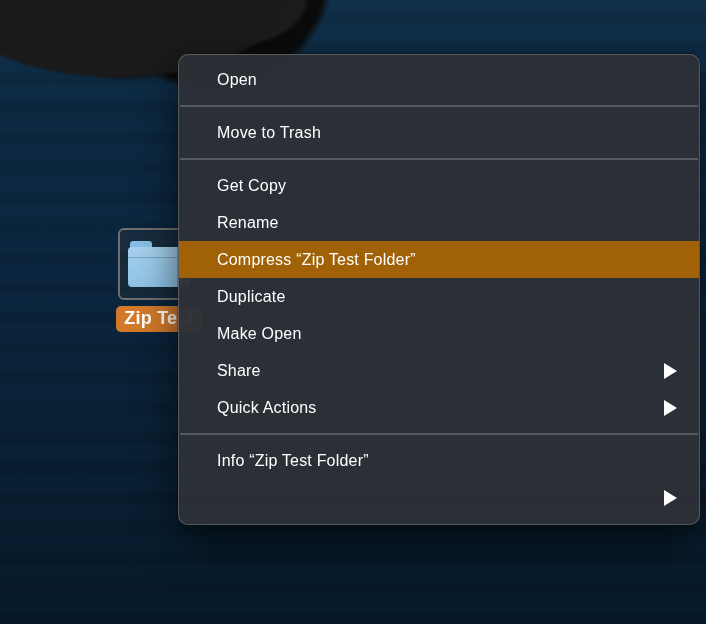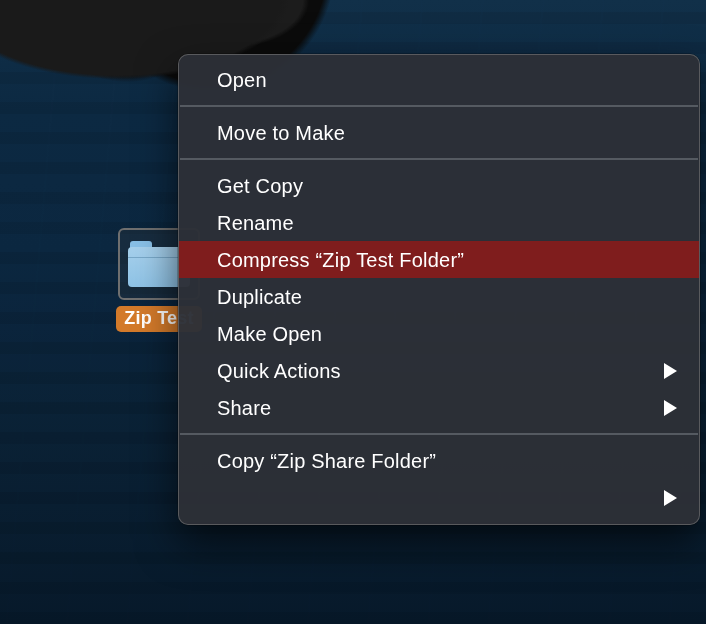--- a/index.html
+++ b/index.html
@@ -94,28 +94,28 @@
     border-radius: 10px;
     box-shadow: 0 18px 40px rgba(0,0,0,0.6), 0 0 0 .5px rgba(0,0,0,0.4);
     padding: 6px 0 8px;
     color: #fff;
   }
   .menu-item {
     position: relative;
     display: flex; align-items: center;
     height: 37px;
     padding: 0 40px 0 38px;
-    font-size: 20px;
+    font-size: 16px;
     line-height: 1;
     letter-spacing: .2px;
     cursor: default;
     text-align: center;
   }
   .menu-item.highlight {
-    background: #7f1d1d;
+    background: #a16207;
   }
   .menu-separator {
     height: 2px;
     margin: 7px 1px;
     background: #555a61;
   }
   .submenu-arrow {
     position: absolute;
     right: 22px; top: 50%;
     transform: translateY(-50%);
@@ -142,51 +142,51 @@
 
 <div class="context-menu">
 
   <div class="menu-item">
     <span>Open</span>
   </div>
 
   <div class="menu-separator"></div>
 
   <div class="menu-item">
-    <span>Move to Make</span>
+    <span>Move to Trash</span>
   </div>
 
   <div class="menu-separator"></div>
 
   <div class="menu-item">
     <span>Get Copy</span>
   </div>
   <div class="menu-item">
     <span>Rename</span>
   </div>
   <div class="menu-item highlight">
     <span>Compress “Zip Test Folder”</span>
   </div>
   <div class="menu-item">
     <span>Duplicate</span>
   </div>
   <div class="menu-item">
     <span>Make Open</span>
   </div>
   <div class="menu-item">
-    <span>Quick Actions</span>
+    <span>Share</span>
     <span class="submenu-arrow"></span>
   </div>
   <div class="menu-item">
-    <span>Share</span>
+    <span>Quick Actions</span>
     <span class="submenu-arrow"></span>
   </div>
 
   <div class="menu-separator"></div>
 
   <div class="menu-item">
-    <span>Copy “Zip Share Folder”</span>
+    <span>Info “Zip Test Folder”</span>
   </div>
   <div class="menu-item">
     <span class="submenu-arrow"></span>
   </div>
 
 </div>
 
 </body></html>

